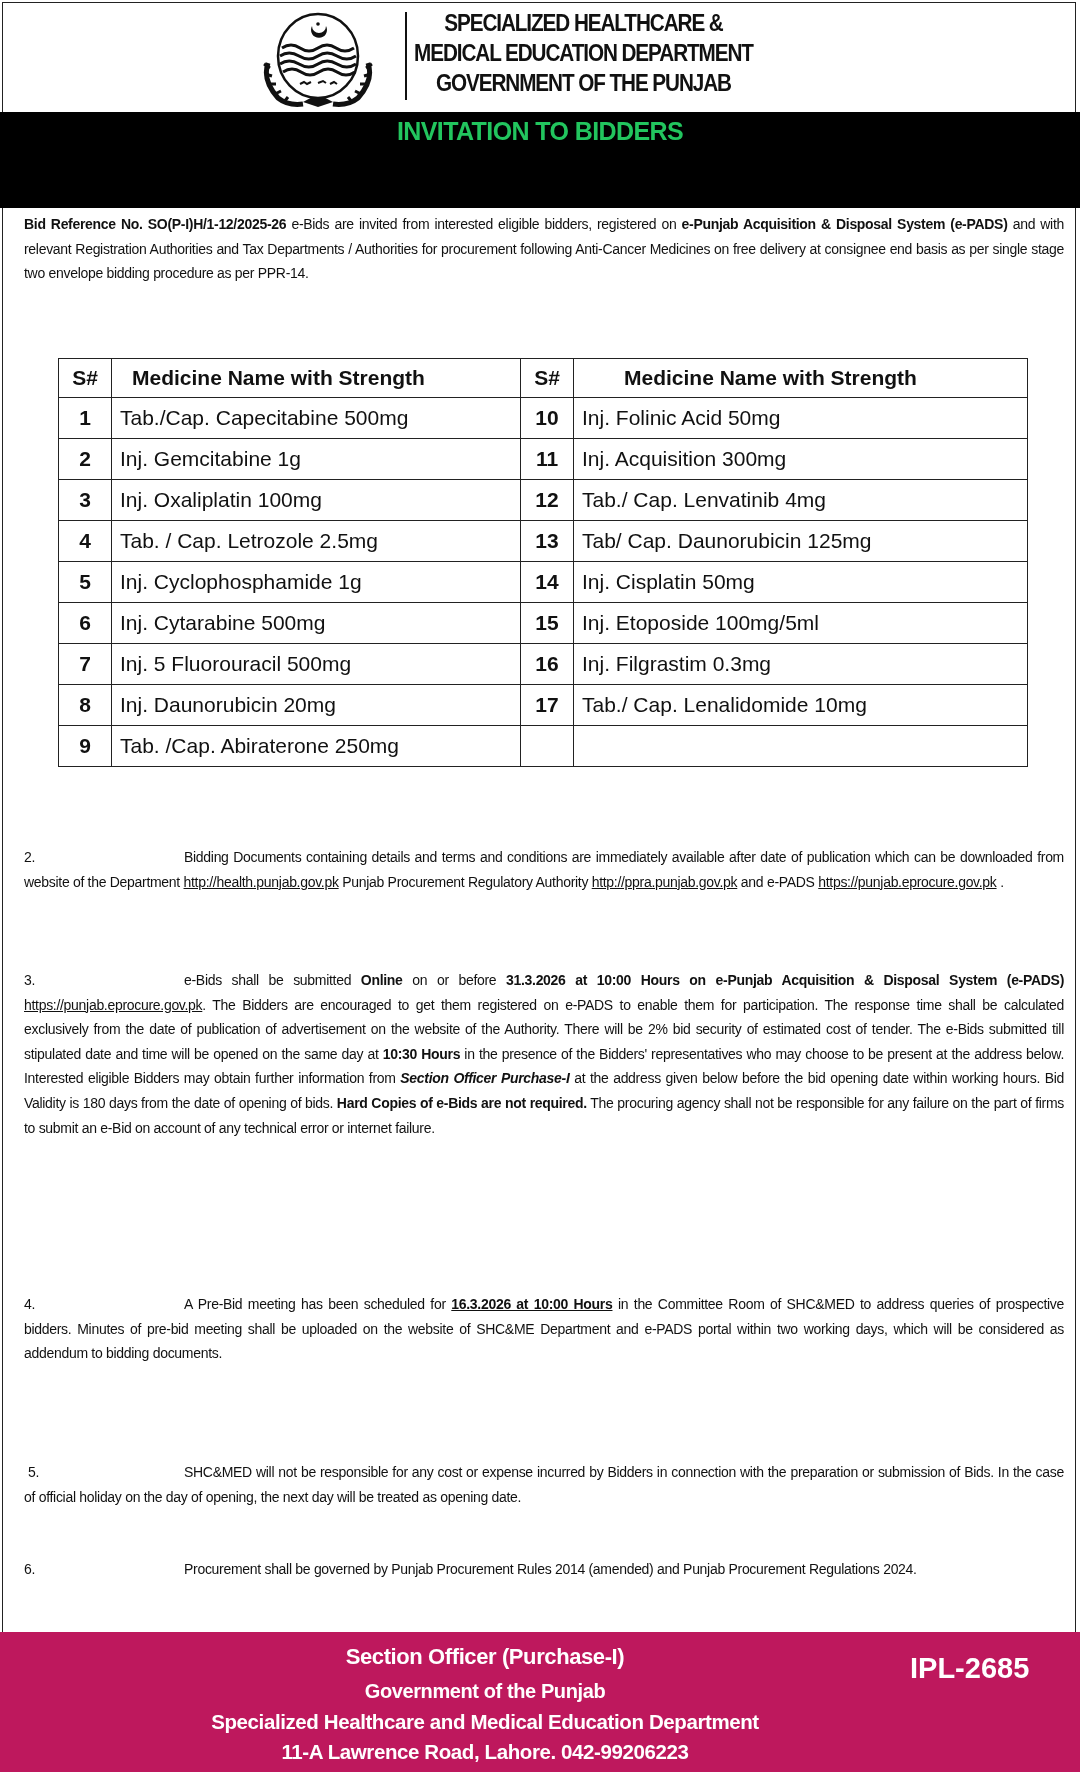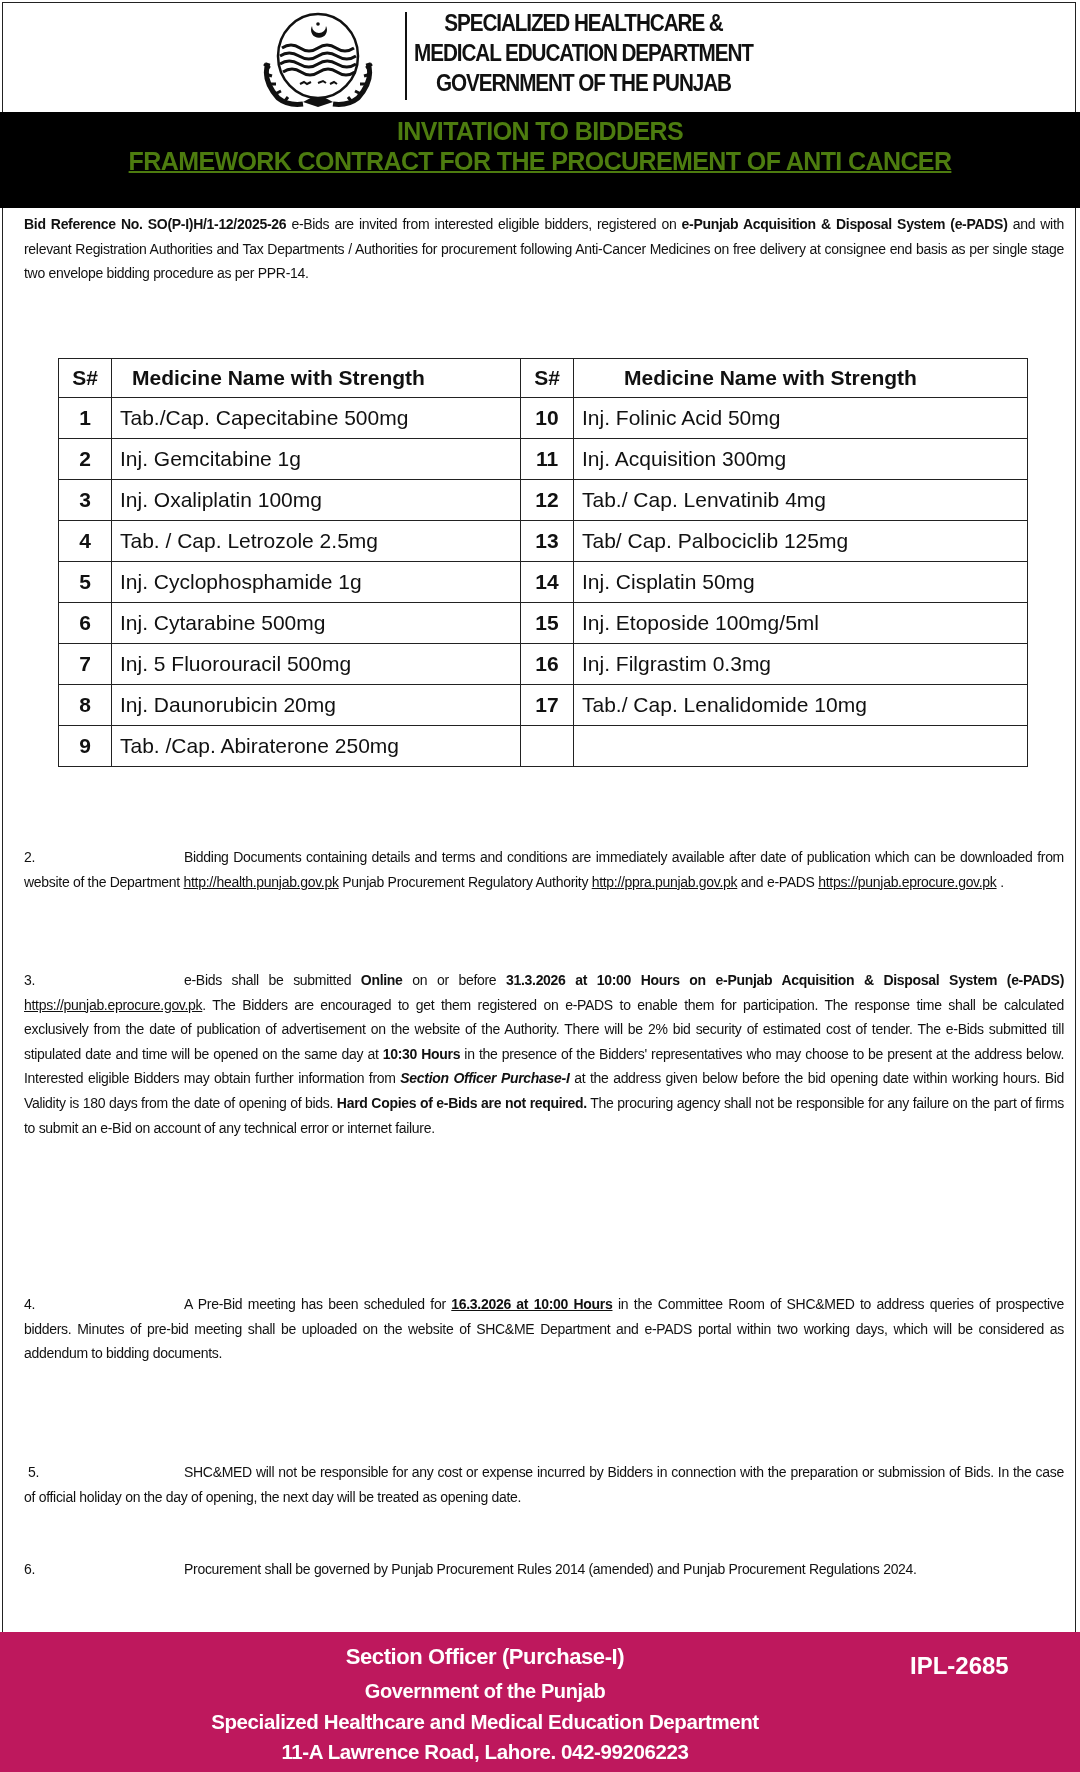--- a/index.html
+++ b/index.html
@@ -11,21 +11,21 @@
   
   .header { position: absolute; left: 0; top: 0; width: 1080px; height: 128px; text-align: center; }
   .logo { position: absolute; left: 248px; top: 8px; width: 140px; height: 100px; }
   .vbar { position: absolute; left: 405px; top: 12px; width: 2px; height: 88px; background: #111; }
   .dept { position: absolute; left: 414px; top: 8px; font-family: "Liberation Sans", sans-serif;
           font-weight: bold; font-size: 23px; line-height: 30px; letter-spacing: -1.2px;
           transform: scaleX(0.9); transform-origin: left top; white-space: nowrap; }
 
   
   .band { position: absolute; left: 0; top: 112px; width: 1080px; height: 96px; background: #000;
-          color: #4d7c0f; text-align: center; font-weight: bold; }
+          color: #22c55e; text-align: center; font-weight: bold; }
   .band .l1 { position: absolute; top: 4px; width: 100%; font-size: 25px; line-height: 30px;
               letter-spacing: -0.6px; }
   .band .l2, .band .l3 { position: absolute; width: 100%; font-size: 25px; line-height: 30px;
               text-decoration: underline; text-decoration-thickness: 2px; letter-spacing: -0.6px; }
   .band .l2 { top: 34px; } .band .l3 { top: 64px; }
 
   
   .txt { position: absolute; left: 24px; width: 1040px; font-size: 14px; line-height: 24.6px;
          text-align: justify; letter-spacing: -0.3px; }
   .b { font-weight: bold; }
@@ -44,21 +44,21 @@
   table.meds th.nm2 { text-align: left; padding-left: 50px; }
 
   
   .footer { position: absolute; left: 0; top: 1632px; width: 1080px; height: 140px; background: #be185d;
             color: #fff; font-weight: bold; }
   .footer .f { position: absolute; width: 100%; text-align: center; letter-spacing: -0.4px; }
   .footer .f1 { top: 12px; font-size: 22px; left: -55px; }
   .footer .f2 { top: 48px; font-size: 20px; left: -55px; }
   .footer .f3 { top: 78px; font-size: 20.5px; left: -55px; }
   .footer .f4 { top: 108px; font-size: 20.5px; left: -55px; }
-  .footer .ipl { position: absolute; left: 910px; top: 20px; font-size: 24px; }
+  .footer .ipl { position: absolute; left: 910px; top: 20px; font-size: 29px; }
 </style>
 </head>
 <body>
 
 <div class="frame"></div>
 
 <div class="header">
   <svg class="logo" viewBox="0 0 140 100">
 
     <path d="M20 55 Q14 72 30 90 Q40 98 55 96" fill="none" stroke="#111" stroke-width="5"></path>
@@ -81,21 +81,20 @@
   <div class="vbar"></div>
   <div class="dept">
     <div>SPECIALIZED HEALTHCARE &amp;</div>
     <div>MEDICAL EDUCATION DEPARTMENT</div>
     <div>GOVERNMENT OF THE PUNJAB</div>
   </div>
 </div>
 
 <div class="band">
   <div class="l1">INVITATION TO BIDDERS</div>
-  <div class="l2">FRAMEWORK CONTRACT FOR THE PROCUREMENT OF ANTI CANCER</div>
 </div>
 
 <div class="txt" style="top:212px;">
   <span class="b">Bid Reference No. SO(P-I)H/1-12/2025-26</span><span> e-Bids are invited from interested eligible bidders, registered on </span><span class="b">e-Punjab Acquisition &amp; Disposal System (e-PADS)</span><span> and with relevant Registration Authorities and Tax Departments / Authorities for procurement following Anti-Cancer Medicines on free delivery at consignee end basis as per single stage two envelope bidding procedure as per PPR-14.</span>
 </div>
 
 <table class="meds">
   <thead>
     <tr>
       <th class="sn">S#</th>
@@ -120,21 +119,21 @@
     <tr>
         <td class="sn">3</td>
         <td>Inj. Oxaliplatin 100mg</td>
         <td class="sn">12</td>
         <td>Tab./ Cap. Lenvatinib 4mg</td>
       </tr>
     <tr>
         <td class="sn">4</td>
         <td>Tab. / Cap. Letrozole 2.5mg</td>
         <td class="sn">13</td>
-        <td>Tab/ Cap. Palbociclib 125mg</td>
+        <td>Tab/ Cap. Daunorubicin 125mg</td>
       </tr>
     <tr>
         <td class="sn">5</td>
         <td>Inj. Cyclophosphamide 1g</td>
         <td class="sn">14</td>
         <td>Inj. Cisplatin 50mg</td>
       </tr>
     <tr>
         <td class="sn">6</td>
         <td>Inj. Cytarabine 500mg</td>

